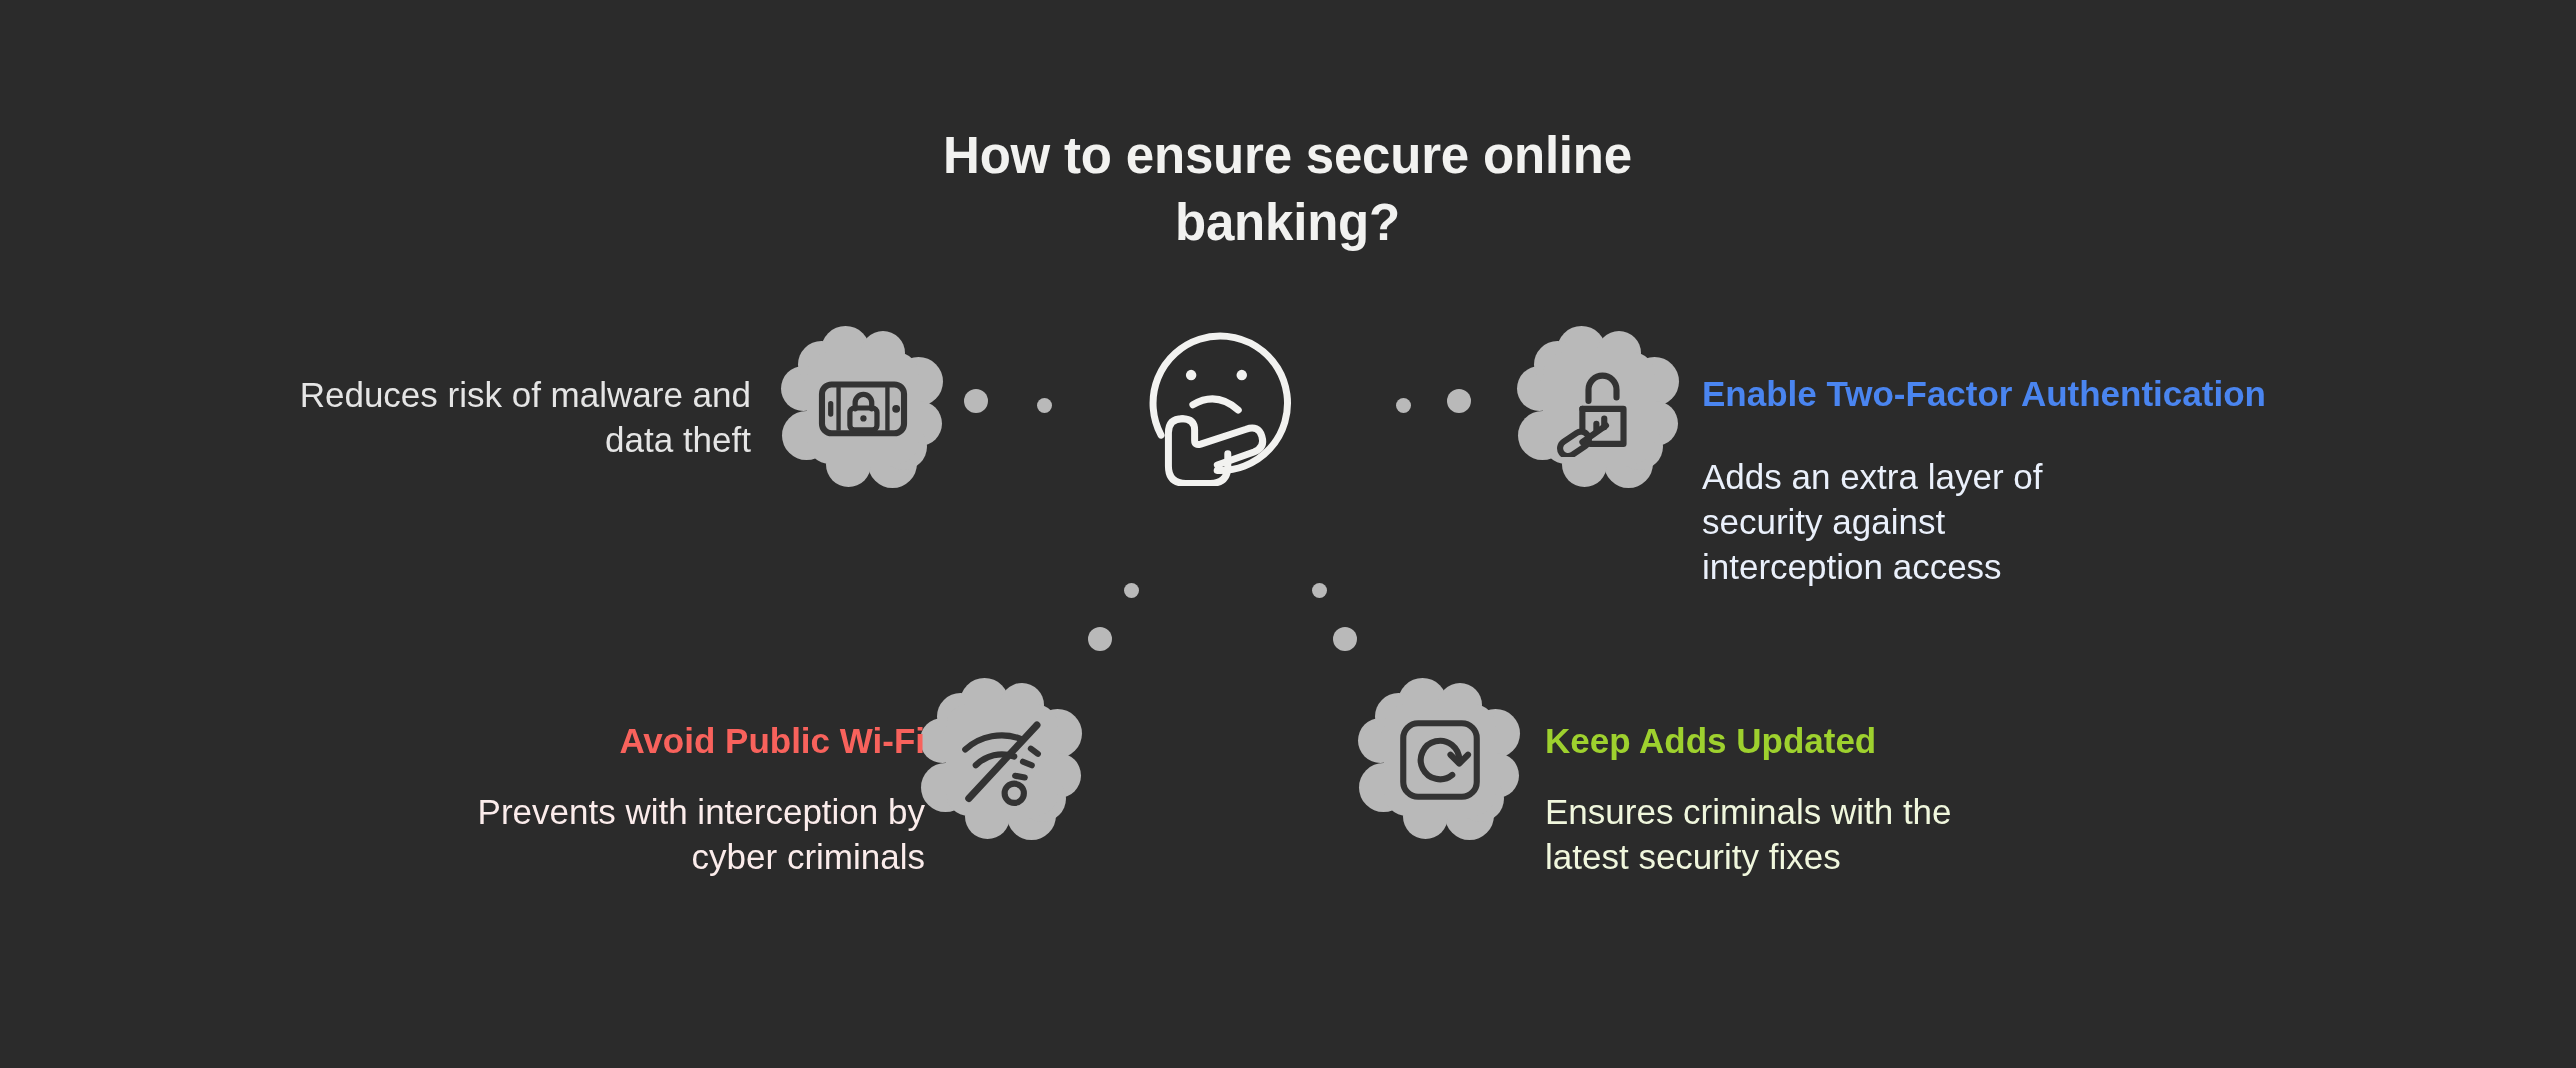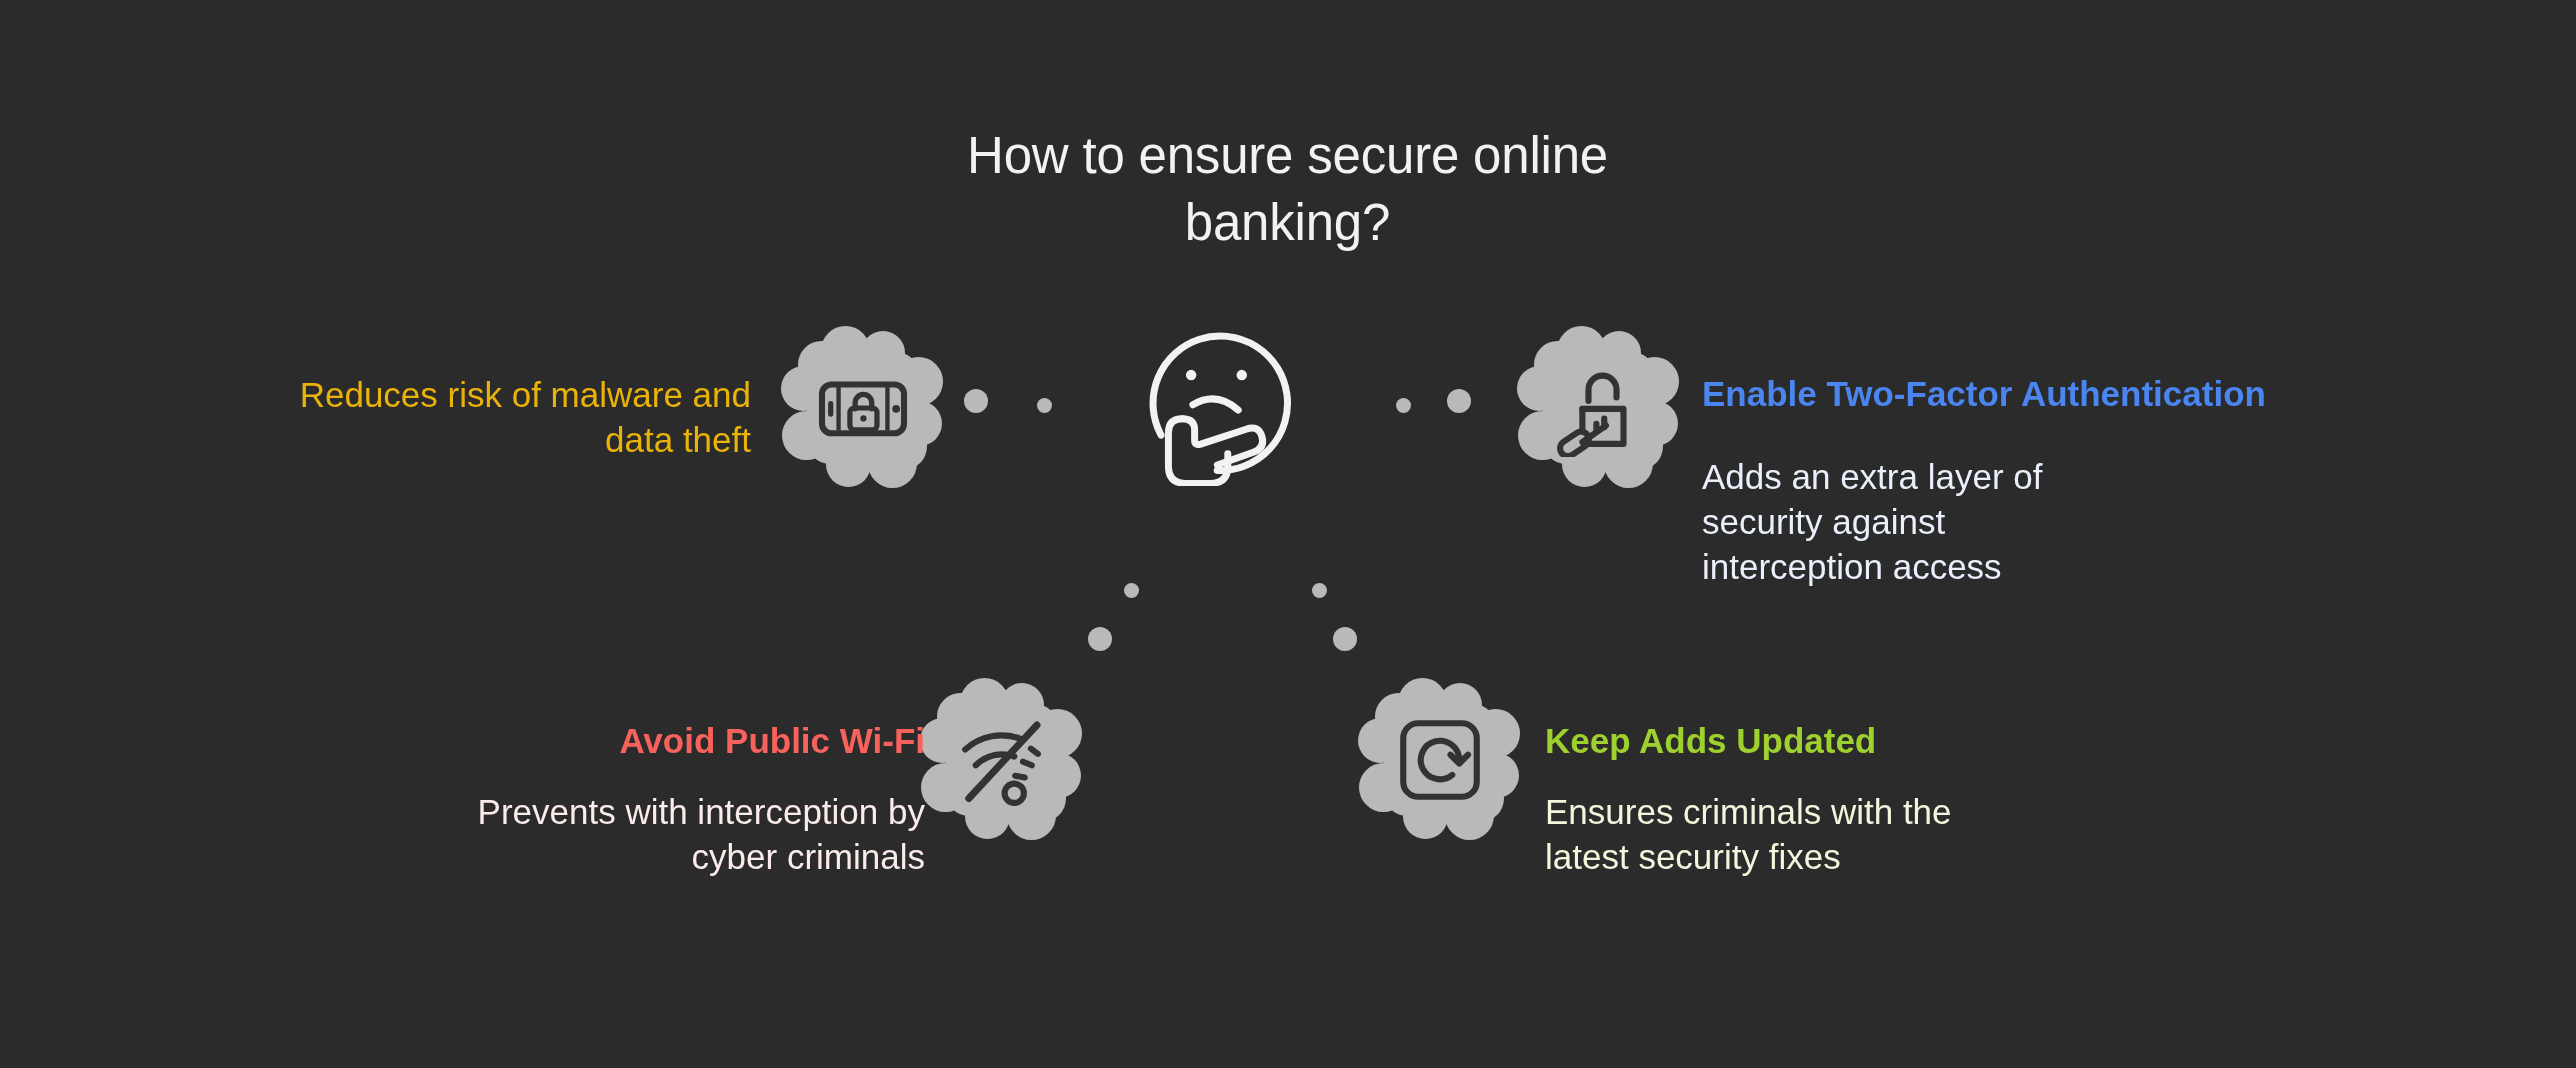--- a/index.html
+++ b/index.html
@@ -25,21 +25,21 @@
 
   
   .title {
     position: absolute;
     left: 764px;
     top: 122px;
     width: 1047px;
     text-align: center;
     color: #f2f2f0;
     font-size: 51px;
-    font-weight: normal;
+    font-weight: bold;
     line-height: 1.32;
     letter-spacing: -0.2px;
     white-space: pre-line;
   }
 
   
   .blob {
     position: absolute;
     width: 157px;
     height: 157px;
@@ -295,21 +295,21 @@
         <rect x="14" y="14" width="84" height="84" rx="17" stroke="#333333" stroke-width="7" fill="none"></rect>
 
         <path d="M78 56 A22 22 0 1 0 70 73" stroke="#333333" stroke-width="7" fill="none" stroke-linecap="round"></path>
 
         <path d="M68 50 L78 60 L88 50" stroke="#333333" stroke-width="7" fill="none" stroke-linecap="round" stroke-linejoin="round"></path>
       </svg>
     </div>
   </div>
 
   <div class="block right-align" id="block-official-apps">
-    <p class="body" style="color:#eab308;text-align:right;">Reduces risk of malware and
+    <p class="body" style="color:#e5e5e5;text-align:right;">Reduces risk of malware and
 data theft</p>
   </div>
 
   <div class="block left-align" id="block-two-factor">
     <p class="heading" style="color:#4a85f0;">Enable Two-Factor Authentication</p>
     <p class="body" style="color:#eaf0fb;">Adds an extra layer of
 security against
 interception access</p>
   </div>
 

